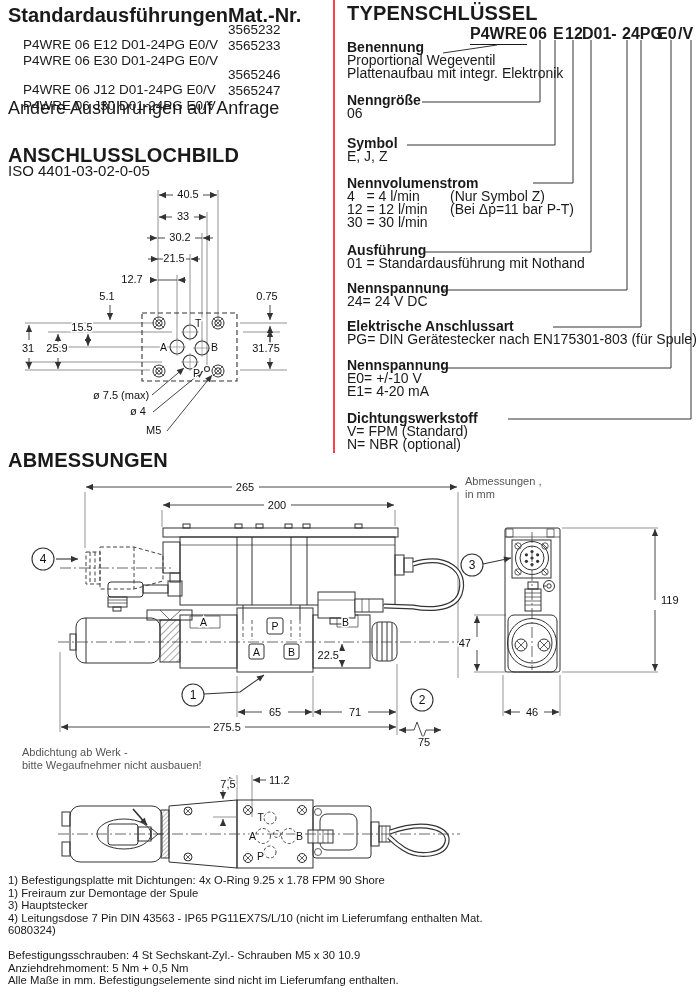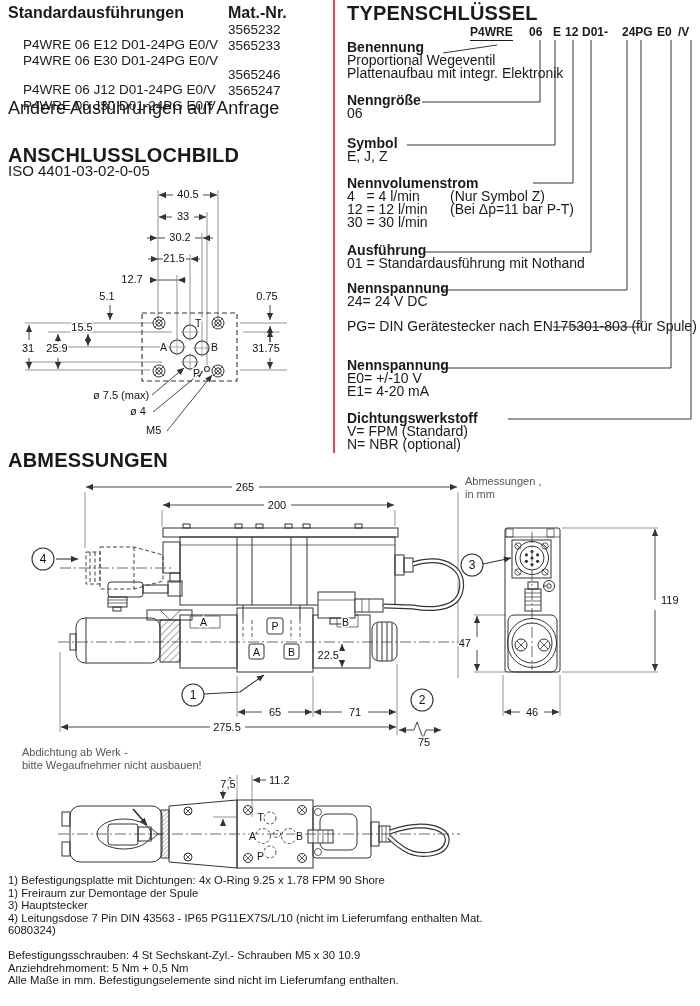--- a/index.html
+++ b/index.html
@@ -1,29 +1,29 @@
 <!DOCTYPE html>
 <html><head>
 <meta charset="utf-8">
 <style>
   html,body{margin:0;padding:0}
   body{width:700px;height:1006px;position:relative;background:#fff;overflow:hidden;
        font-family:"Liberation Sans",sans-serif;color:#1a1a1a;}
   .abs{position:absolute}
   .h1{font-weight:bold;font-size:20px;letter-spacing:.2px}
   .std{left:8px;top:4px;width:330px}
-  .std-head{position:relative;height:18px;font-weight:bold;font-size:16px}
+  .std-head{position:relative;height:18px;font-weight:bold;font-size:20px}
   .std-row{position:relative;height:15.6px;font-size:13.5px;white-space:pre}
   .std-row.gap{margin-top:14px}
   .matcol{position:absolute;left:220px;top:0}
   .std-note{font-size:18px;height:15.6px}
   .typ{left:333px;top:0;width:367px;height:456px}
   .redline{position:absolute;left:0;top:0;width:2px;height:453px;background:#fb4350}
   .typ-title{position:absolute;left:14px;top:2px}
-  .seg{position:absolute;top:25px;font-weight:bold;font-size:12px;white-space:pre}
+  .seg{position:absolute;top:25px;font-weight:bold;font-size:16px;white-space:pre}
   .seg.u{border-bottom:1.6px solid #1a1a1a;padding-bottom:1px}
   .typ-entry{position:absolute;left:14px;font-size:14px;line-height:13px;white-space:nowrap}
   .typ-entry .tl{font-weight:bold}
   .tv{display:inline-block;min-width:103px;white-space:pre}
   .leaders{position:absolute;left:0;top:0;pointer-events:none}
   .sec-title-anschluss{left:8px;top:144px}
   .iso{left:8px;top:162px;font-size:15px}
   .sec-title-abmess{left:8px;top:449px}
   .footer{left:8px;top:874px;font-size:11.3px;line-height:12.6px;width:660px}
   .footer .sp{height:12px}
@@ -111,20 +111,21 @@
   </div>
   <div class="typ-entry" style="top:244px">
     <div class="tl">Ausführung</div>
     <div><span class="tv">01 = Standardausführung mit Nothand</span></div>
   </div>
   <div class="typ-entry" style="top:282px">
     <div class="tl">Nennspannung</div>
     <div><span class="tv">24= 24 V DC</span></div>
   </div>
   <div class="typ-entry" style="top:320px">
+    <div class="tl">Elektrische Anschlussart</div>
     <div><span class="tv">PG= DIN Gerätestecker nach EN175301-803 (für Spule)</span></div>
   </div>
   <div class="typ-entry" style="top:359px">
     <div class="tl">Nennspannung</div>
     <div><span class="tv">E0= +/-10 V</span></div>
     <div><span class="tv">E1= 4-20 mA</span></div>
   </div>
   <div class="typ-entry" style="top:412px">
     <div class="tl">Dichtungswerkstoff</div>
     <div><span class="tv">V= FPM (Standard)</span></div>

